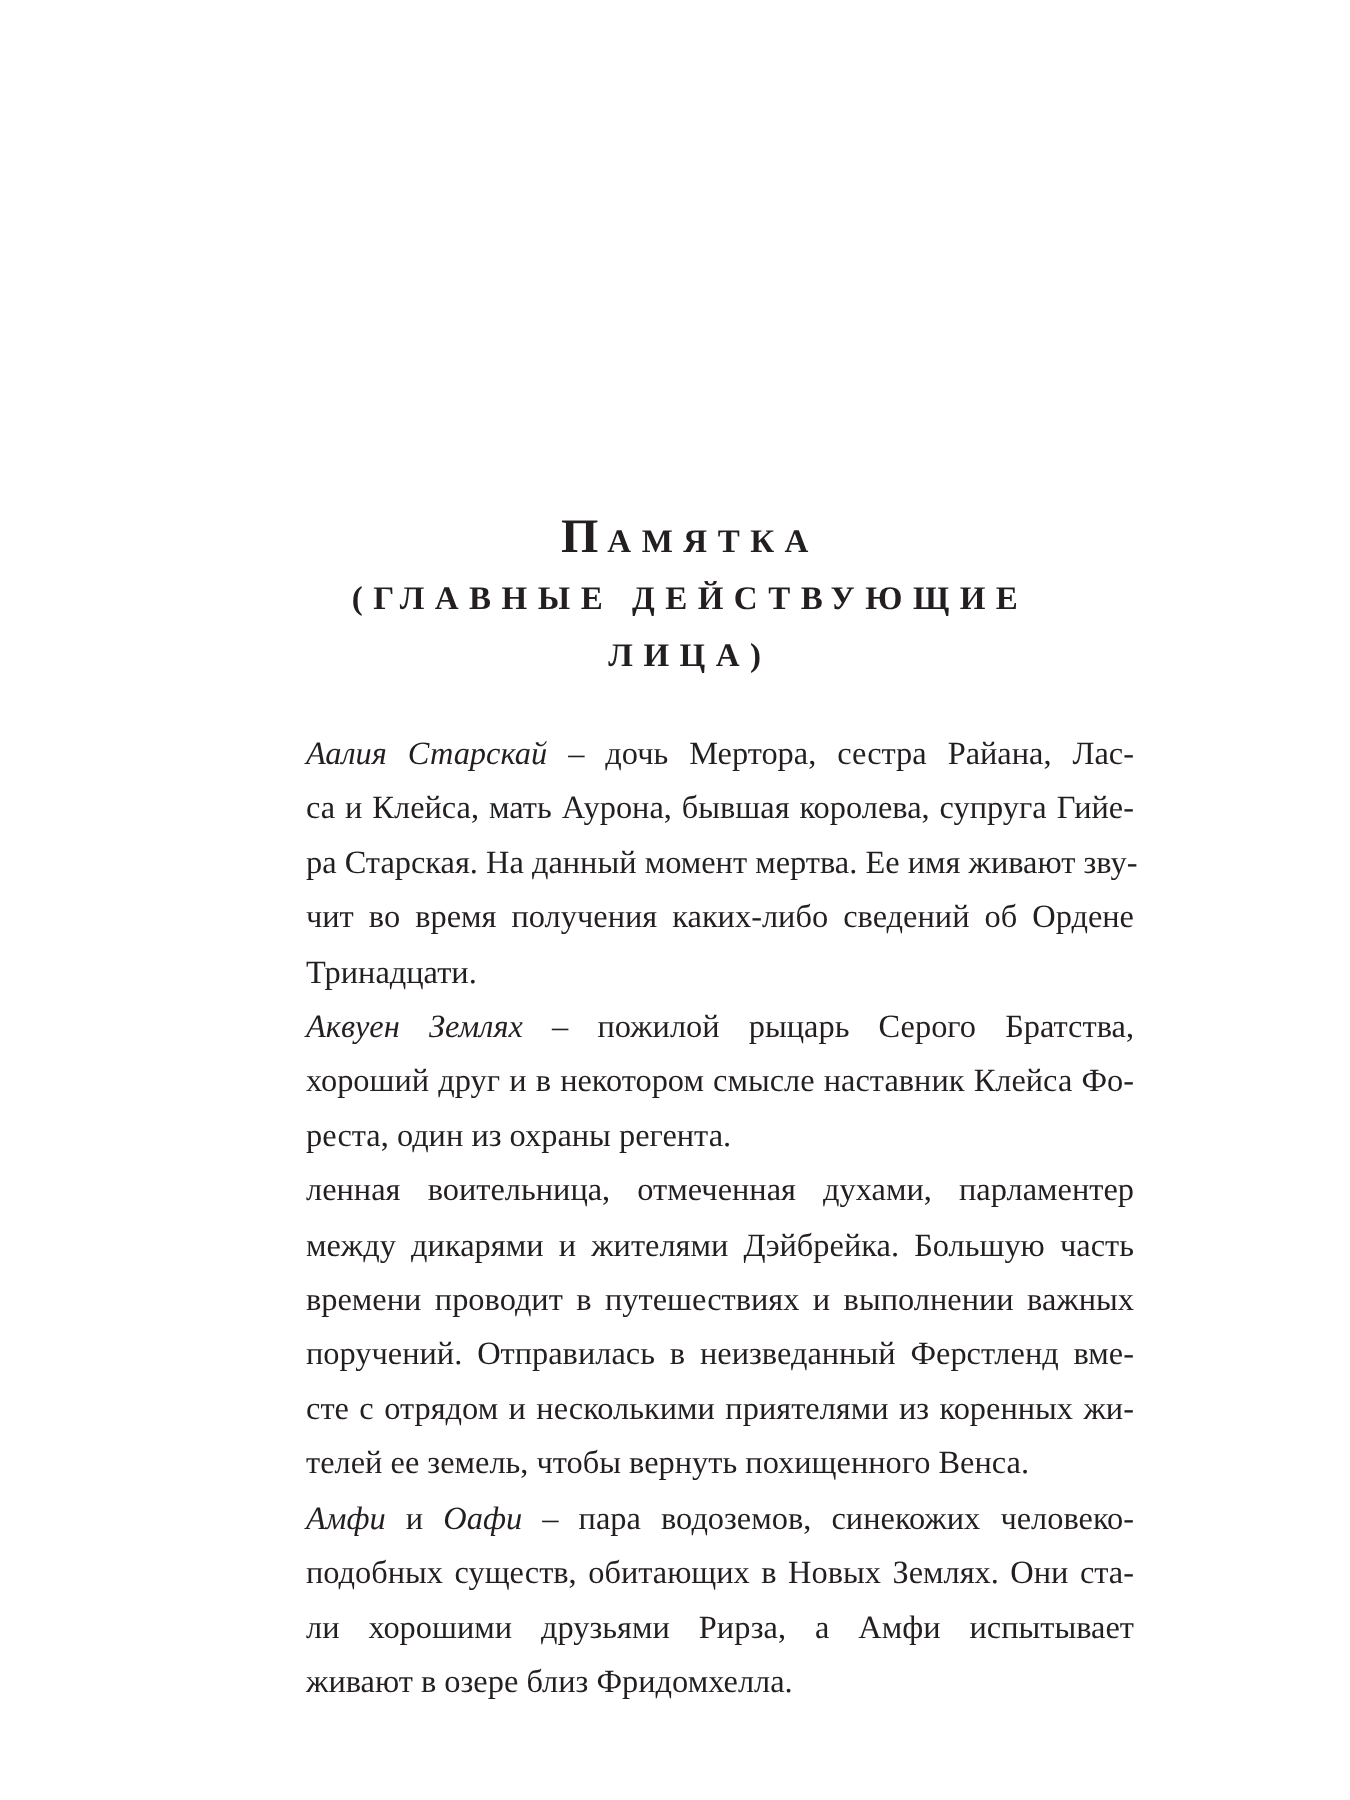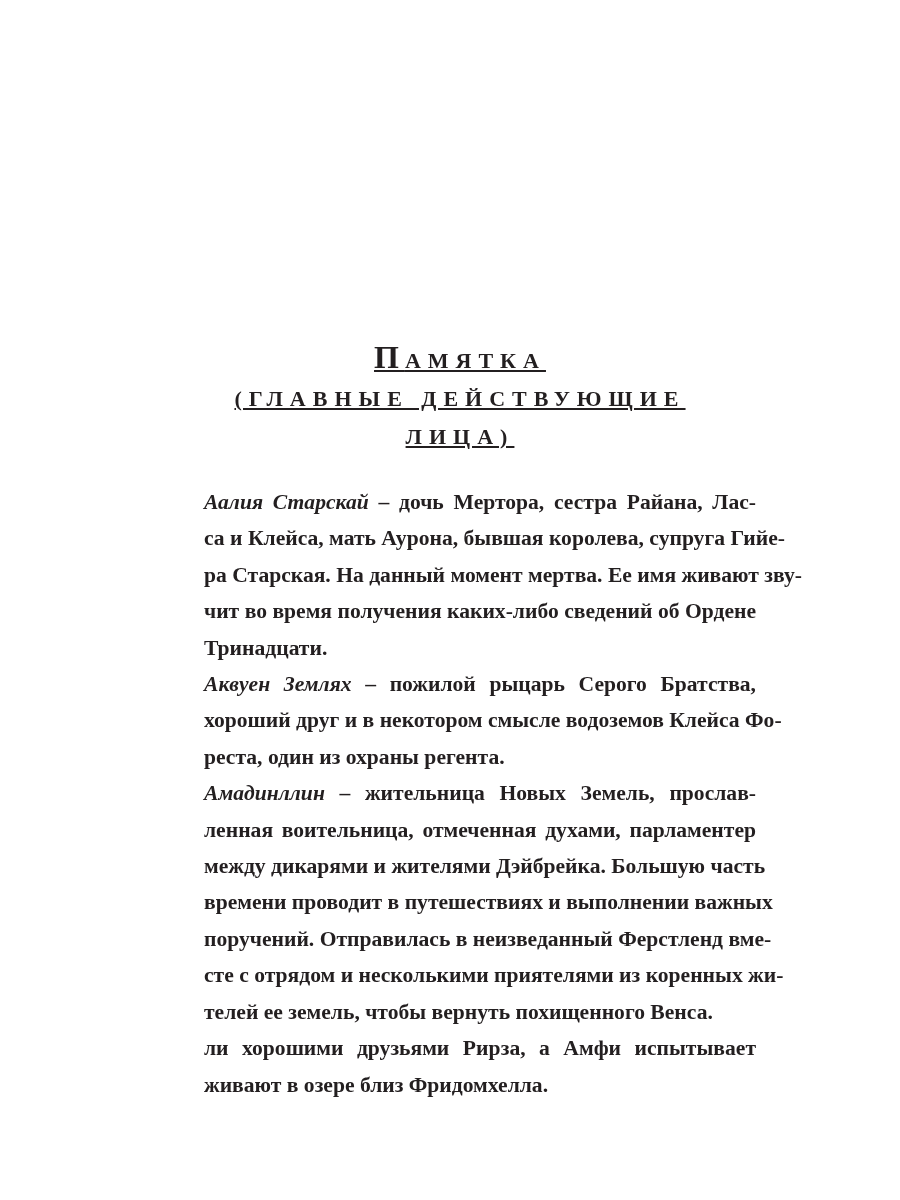--- a/index.html
+++ b/index.html
@@ -32,36 +32,34 @@
       font-size: 22px;
       text-transform: uppercase;
     }
     .heading .cap {
       font-size: 32px;
       letter-spacing: 6px;
     }
     .heading .line {
       display: block;
       white-space: nowrap;
-      text-decoration: underline;
     }
     .body {
       position: absolute;
       left: 174px;
       top: 484px;
       width: 582px;
       font-size: 21.6px;
       line-height: 36.4px;
       text-align: justify;
       hyphens: manual;
     }
     .body p {
       margin: 0;
       text-indent: 30px;
-      font-weight: bold;
     }
     .body .line {
       display: block;
       text-align: justify;
       text-align-last: justify;
       white-space: nowrap;
     }
     .body .line.last {
       text-align-last: left;
     }
@@ -88,33 +86,34 @@
     <p>
       <span class="line first"><span class="name">Аалия Старскай</span><span> – дочь Мертора, сестра Райана, Лас-</span></span>
       <span class="line">са и Клейса, мать Аурона, бывшая королева, супруга Гийе-</span>
       <span class="line">ра Старская. На данный момент мертва. Ее имя живают зву-</span>
       <span class="line">чит во время получения каких-либо сведений об Ордене</span>
       <span class="line last">Тринадцати.</span>
     </p>
 
     <p>
       <span class="line first"><span class="name">Аквуен Землях</span><span> – пожилой рыцарь Серого Братства,</span></span>
-      <span class="line">хороший друг и в некотором смысле водоземов Клейса Фо-</span>
+      <span class="line">хороший друг и в некотором смысле наставник Клейса Фо-</span>
       <span class="line last">реста, один из охраны регента.</span>
     </p>
 
     <p>
-      <span class="line first"><span class="name">Амадинллин</span><span> – жительница Новых Земель, прослав-</span></span>
       <span class="line">ленная воительница, отмеченная духами, парламентер</span>
       <span class="line">между дикарями и жителями Дэйбрейка. Большую часть</span>
       <span class="line">времени проводит в путешествиях и выполнении важных</span>
       <span class="line">поручений. Отправилась в неизведанный Ферстленд вме-</span>
       <span class="line">сте с отрядом и несколькими приятелями из коренных жи-</span>
       <span class="line last">телей ее земель, чтобы вернуть похищенного Венса.</span>
     </p>
 
     <p>
+      <span class="line first"><span class="name">Амфи</span><span> и </span><span class="name">Оафи</span><span> – пара водоземов, синекожих человеко-</span></span>
+      <span class="line">подобных существ, обитающих в Новых Землях. Они ста-</span>
       <span class="line">ли хорошими друзьями Рирза, а Амфи испытывает</span>
       <span class="line last">живают в озере близ Фридомхелла.</span>
     </p>
 
   </div>
 </div>
 
 </body></html>

